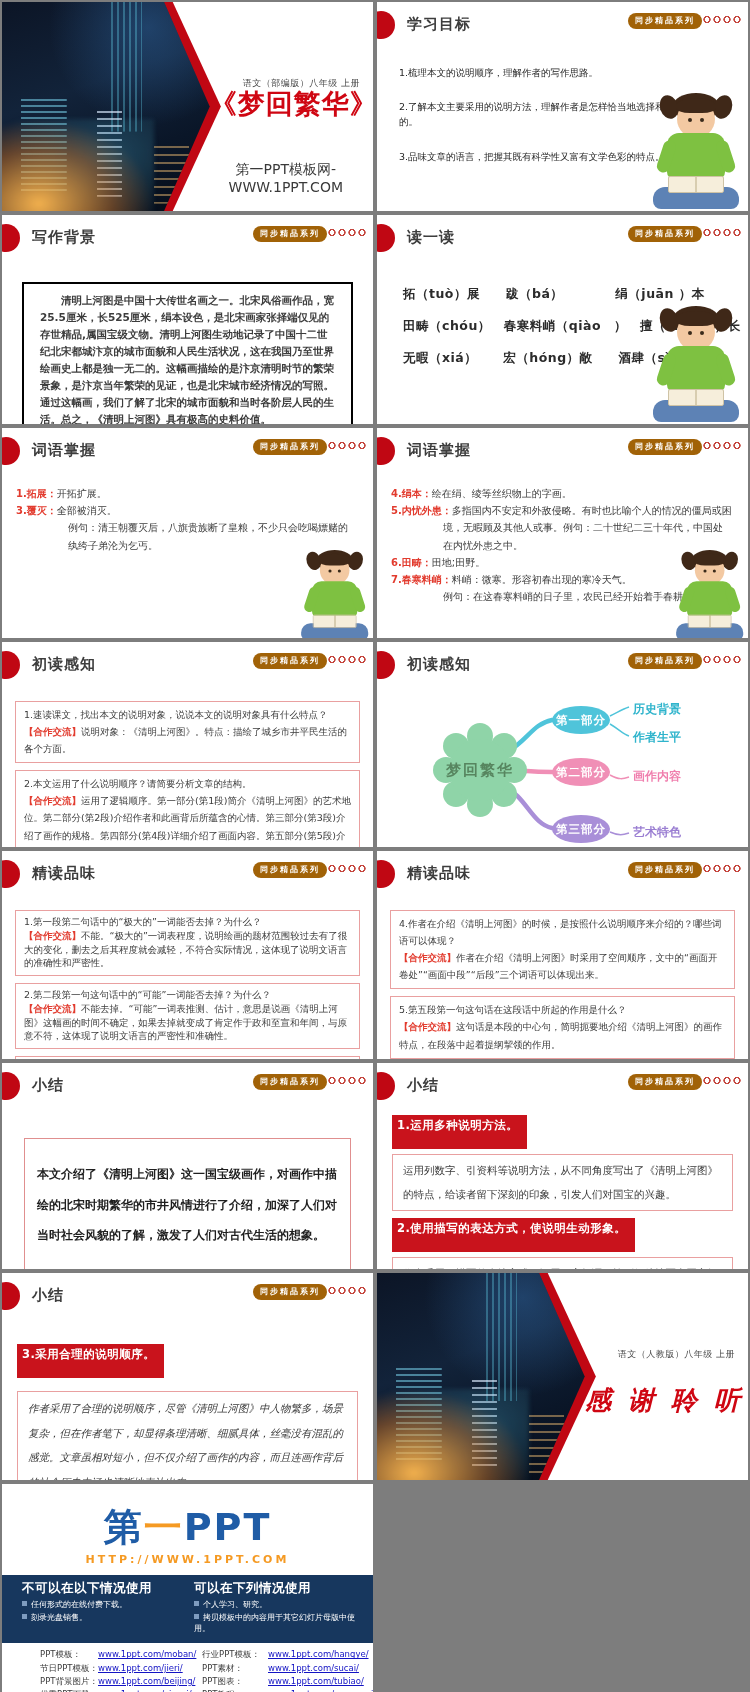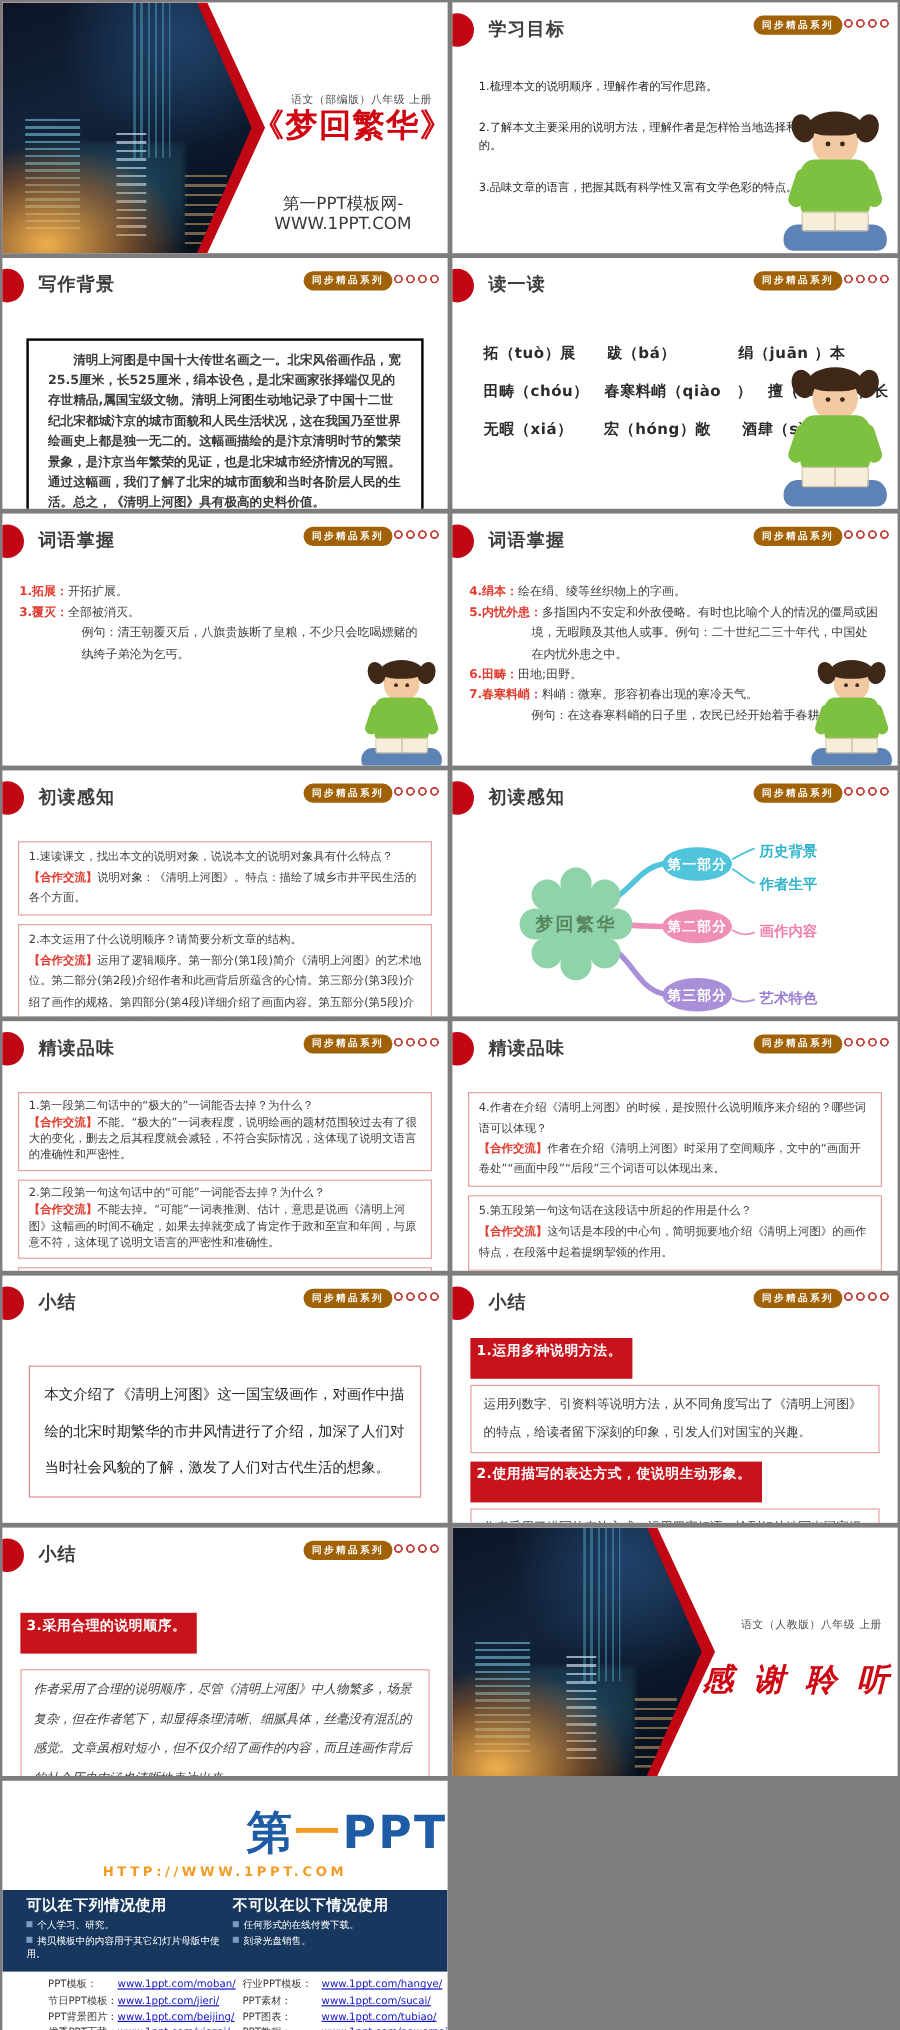--- a/index.html
+++ b/index.html
@@ -77,36 +77,36 @@
   .read p{margin:0 0 15px 26px;font-size:12.5px;font-weight:bold;color:#2b2b2b;letter-spacing:.5px;}
   .vocab{margin:10px 16px 0 14px;}
   .vocab p{margin:0;font-size:10px;line-height:1.72;color:#3c3c3c;padding-left:52px;text-indent:-52px;}
   .vocab p.vex{padding-left:52px;text-indent:0;}
   .vterm{color:#e23b2e;font-weight:bold;}
   .qa{border:1px solid #e9a0a0;margin:0 13px 7px;padding:4px 8px 5px;}
   .qa p{margin:0;font-size:9.5px;line-height:1.45;color:#3c3c3c;}
   .qa.loose p{line-height:1.8;}
   .tag{color:#e23b2e;font-weight:bold;}
   .qa-wrap{margin-top:12px;}
-  .sum-box{border:1px solid #e08f8f;margin:28px 22px 0;padding:8px 12px;}
+  .sum-box{border:1px solid #e08f8f;margin:28px 22px 0;padding:20px 12px;font-weight:bold;}
   .sum-box p{margin:0;font-size:12px;line-height:2.55;color:#1f1f1f;}
   .ban{display:inline-block;margin:5px 0 5px 15px;background:#c9131c;color:#fff;font-size:11.5px;font-weight:bold;
     padding:3px 9px 16px 5px;letter-spacing:.5px;}
   .ban-box{border:1px solid #e9a0a0;margin:0 15px 2px;padding:4px 10px;}
   .ban-box p{margin:0;font-size:10.5px;line-height:2.25;color:#3a3a3a;}
   .s3 .ban{margin-top:24px;}
   .s3 .ban-box{margin-top:8px;font-style:italic;}
   .s3 .ban-box p{line-height:2.35;}
 
   
   .map-svg{position:absolute;left:0;top:36px;width:371px;height:169px;}
 
   
   .footer{font-size:0;}
-  .f-logo{text-align:right;margin-top:24px;font-weight:bold;font-size:38px;line-height:1;letter-spacing:2px;}
+  .f-logo{text-align:center;margin-top:24px;font-weight:bold;font-size:38px;line-height:1;letter-spacing:2px;}
   .lg-blue{color:#1f5ca6;}
   .lg-orange{color:#f59a23;}
   .f-url{text-align:center;margin-top:7px;font-size:11px;font-weight:bold;color:#f59a23;letter-spacing:3px;}
   .f-navy{margin-top:9px;background:#17375e;color:#fff;display:flex;padding:5px 6px 7px 20px;box-sizing:border-box;}
   .f-ncol{width:172px;}
   .f-ncol h3{margin:0 0 3px;font-size:12.5px;font-weight:bold;letter-spacing:.5px;}
   .f-ncol p{margin:0 0 2px;font-size:8px;line-height:1.35;}
   .sq{display:inline-block;width:5px;height:5px;background:#7e9cc0;margin-right:4px;vertical-align:1px;}
   .f-links{display:flex;margin:5px 0 0 38px;}
   .f-lcol{width:150px;margin-right:12px;}
@@ -373,28 +373,28 @@
     <div class="hero-title">感 谢 聆 听</div>
   </section>
 
   <section class="slide footer">
     <div class="f-logo">
       <span class="lg-blue">第</span><span class="lg-orange">一</span><span class="lg-blue">PPT</span>
     </div>
     <div class="f-url">HTTP://WWW.1PPT.COM</div>
     <div class="f-navy">
       <div class="f-ncol">
+        <h3>不可以在以下情况使用</h3>
+        <p><i class="sq"></i><span>任何形式的在线付费下载。</span></p>
+        <p><i class="sq"></i><span>刻录光盘销售。</span></p>
+      </div>
+      <div class="f-ncol">
         <h3>可以在下列情况使用</h3>
         <p><i class="sq"></i><span>个人学习、研究。</span></p>
         <p><i class="sq"></i><span>拷贝模板中的内容用于其它幻灯片母版中使用。</span></p>
-      </div>
-      <div class="f-ncol">
-        <h3>不可以在以下情况使用</h3>
-        <p><i class="sq"></i><span>任何形式的在线付费下载。</span></p>
-        <p><i class="sq"></i><span>刻录光盘销售。</span></p>
       </div>
     </div>
     <div class="f-links">
       <div class="f-lcol">
         <p><span class="l-label">PPT模板：</span><a class="l-url">www.1ppt.com/moban/</a></p>
         <p><span class="l-label">节日PPT模板：</span><a class="l-url">www.1ppt.com/jieri/</a></p>
         <p><span class="l-label">PPT背景图片：</span><a class="l-url">www.1ppt.com/beijing/</a></p>
         <p><span class="l-label">优秀PPT下载：</span><a class="l-url">www.1ppt.com/xiazai/</a></p>
 
       </div>

